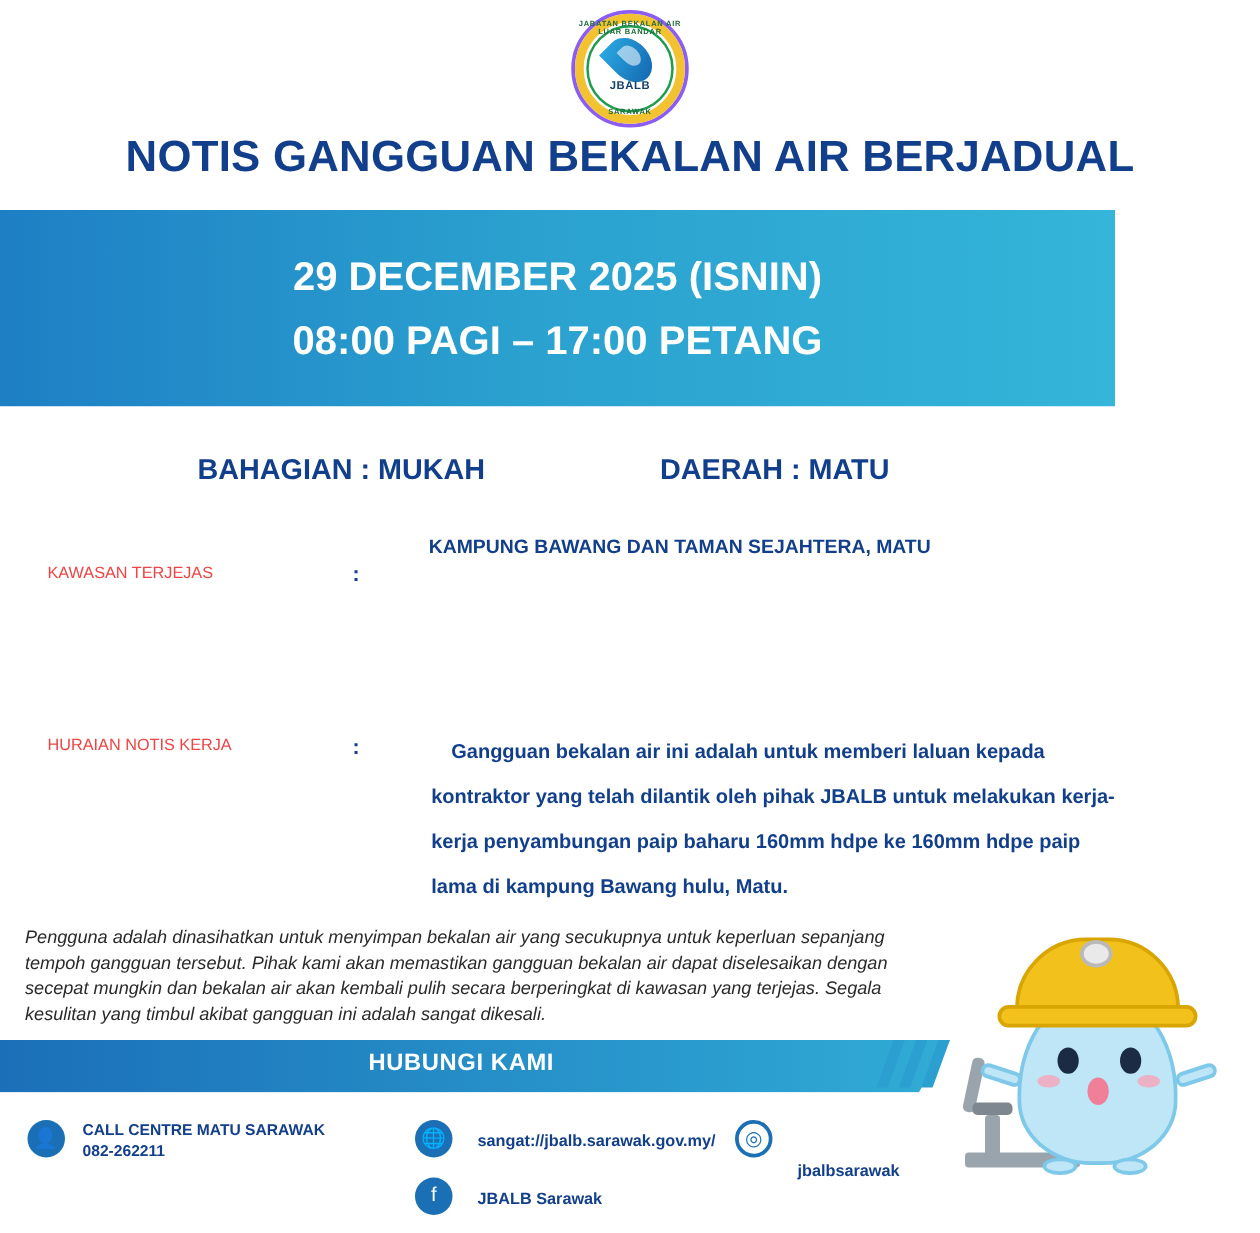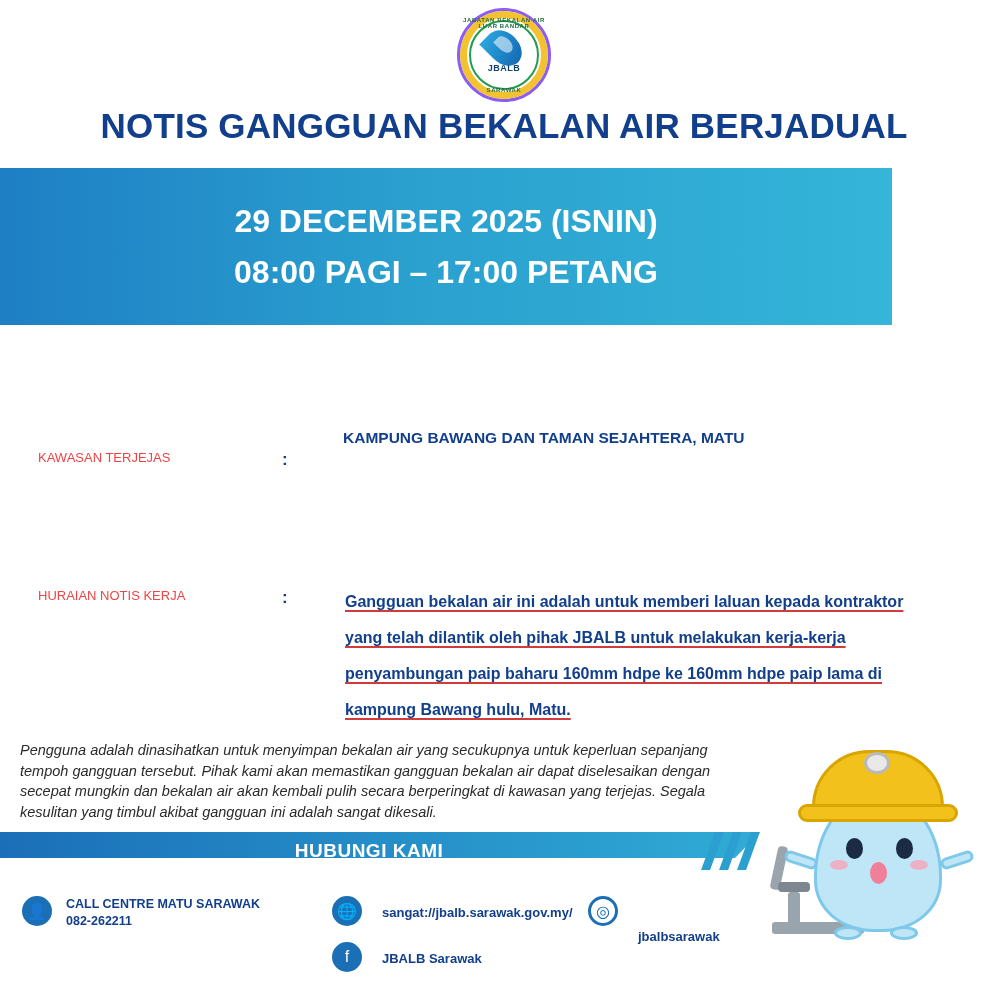--- a/index.html
+++ b/index.html
@@ -183,45 +183,45 @@
   #desc-colon { left: 282px; top: 588px; }
   #desc-value {
     left: 345px;
     top: 584px;
     width: 560px;
     font-size: 16px;
     line-height: 36px;
     color: #123f8b;
   }
   #desc-value .u {
-    text-decoration: underline;
     text-decoration-color: #d23b3b;
     text-decoration-thickness: 1.5px;
     text-underline-offset: 3px;
+    margin-left: 16px;
   }
 
   
   .advisory {
     position: absolute;
     left: 20px;
     top: 740px;
     width: 700px;
     font-size: 14.5px;
     font-style: italic;
     line-height: 20.5px;
     color: #2a2a2a;
   }
 
   
   .contact-band {
     position: absolute;
     left: 0;
     top: 832px;
     width: 1008px;
-    height: 26px;
+    height: 42px;
     background: linear-gradient(90deg, #1b6fb8 0%, #2b9fd0 60%, #3cc0de 100%);
     clip-path: polygon(0 0, 760px 0, 735px 100%, 0 100%);
   }
   .contact-band .label {
     position: absolute;
     left: 0; right: 0;
     top: 8px;
     text-align: center;
     padding-right: 270px;
     font-size: 19px;
@@ -465,20 +465,24 @@
     </div>
   </div>
 
   <div class="main-title">NOTIS GANGGUAN BEKALAN AIR BERJADUAL</div>
 
   <div class="date-band">
     <div class="line1">29 DECEMBER 2025 (ISNIN)</div>
     <div class="line2">08:00 PAGI – 17:00 PETANG</div>
   </div>
 
+  <div class="region-row">
+    <div class="region-div">BAHAGIAN : MUKAH</div>
+    <div class="region-dist">DAERAH : MATU</div>
+  </div>
 
   <div class="field-label" id="area-label">KAWASAN TERJEJAS</div>
   <div class="field-colon" id="area-colon">:</div>
   <div class="field-value" id="area-value">KAMPUNG BAWANG DAN TAMAN SEJAHTERA, MATU</div>
 
   <div class="field-label" id="desc-label">HURAIAN NOTIS KERJA</div>
   <div class="field-colon" id="desc-colon">:</div>
   <div class="field-value" id="desc-value">
     <span class="u">Gangguan bekalan air ini adalah untuk memberi laluan kepada kontraktor yang telah dilantik oleh pihak JBALB untuk melakukan kerja-kerja penyambungan paip baharu 160mm hdpe ke 160mm hdpe  paip lama di kampung Bawang hulu, Matu.</span>
   </div>

